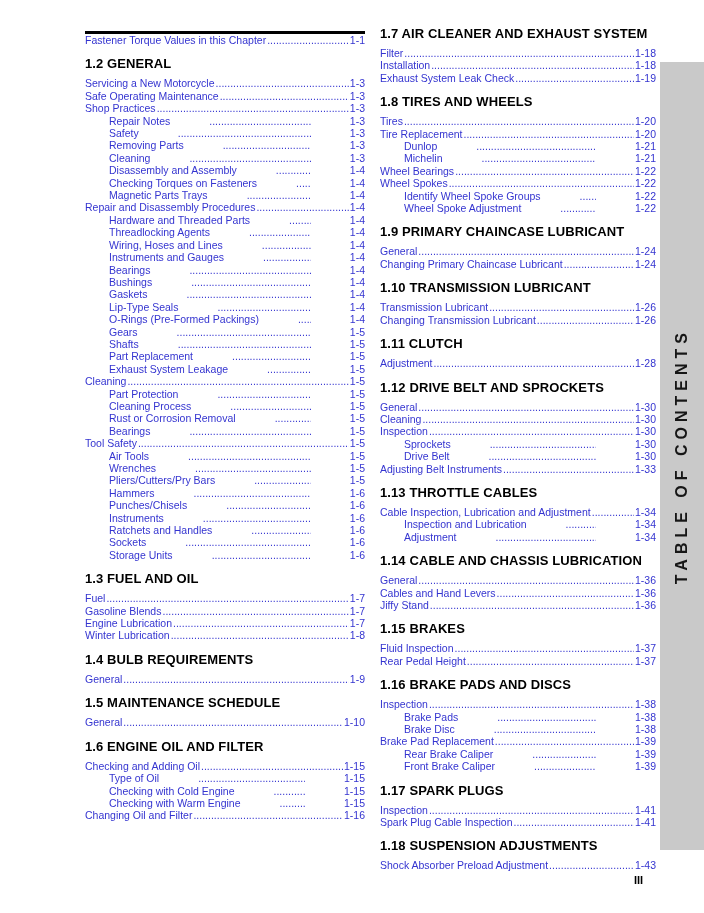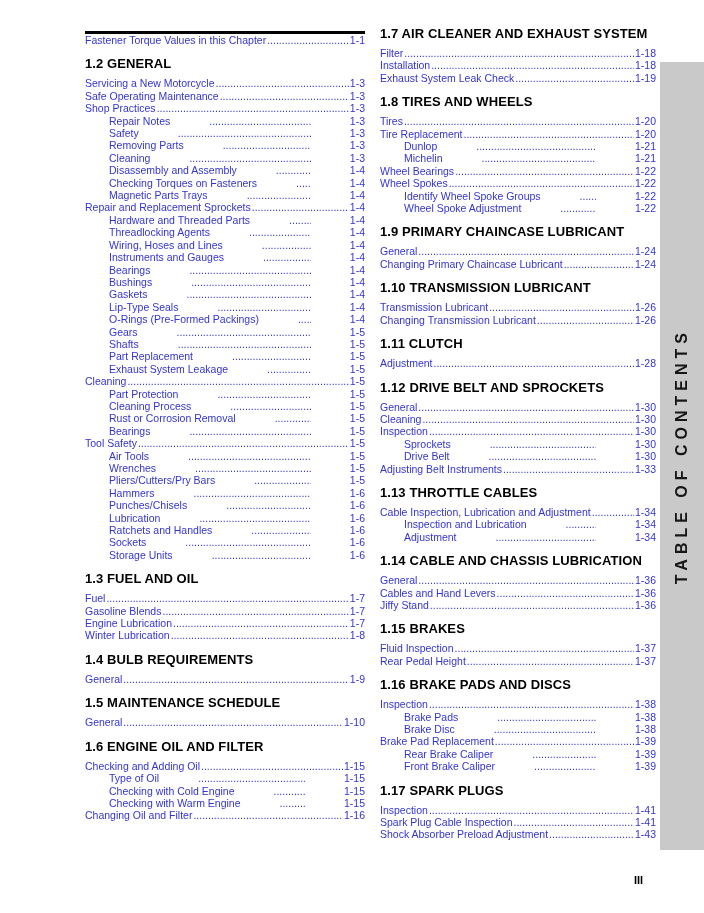--- a/index.html
+++ b/index.html
@@ -115,21 +115,21 @@
           <span class="lbl">Checking Torques on Fasteners</span>
           <span class="dots"></span>
           <span class="pg">1-4</span>
         </div>
         <div class="entry indent1">
           <span class="lbl">Magnetic Parts Trays</span>
           <span class="dots"></span>
           <span class="pg">1-4</span>
         </div>
         <div class="entry">
-          <span class="lbl">Repair and Replacement Sprockets</span>
+          <span class="lbl">Repair and Disassembly Procedures</span>
           <span class="dots"></span>
           <span class="pg">1-4</span>
         </div>
         <div class="entry indent1">
           <span class="lbl">Hardware and Threaded Parts</span>
           <span class="dots"></span>
           <span class="pg">1-4</span>
         </div>
         <div class="entry indent1">
           <span class="lbl">Threadlocking Agents</span>
@@ -240,21 +240,21 @@
           <span class="lbl">Hammers</span>
           <span class="dots"></span>
           <span class="pg">1-6</span>
         </div>
         <div class="entry indent1">
           <span class="lbl">Punches/Chisels</span>
           <span class="dots"></span>
           <span class="pg">1-6</span>
         </div>
         <div class="entry indent1">
-          <span class="lbl">Lubrication</span>
+          <span class="lbl">Instruments</span>
           <span class="dots"></span>
           <span class="pg">1-6</span>
         </div>
         <div class="entry indent1">
           <span class="lbl">Ratchets and Handles</span>
           <span class="dots"></span>
           <span class="pg">1-6</span>
         </div>
         <div class="entry indent1">
           <span class="lbl">Sockets</span>
@@ -556,20 +556,21 @@
           <span class="dots"></span>
           <span class="pg">1-41</span>
         </div>
         <div class="entry">
           <span class="lbl">Spark Plug Cable Inspection</span>
           <span class="dots"></span>
           <span class="pg">1-41</span>
         </div>
       </div>
       <div class="section">
+        <div class="heading">1.18 SUSPENSION ADJUSTMENTS</div>
         <div class="entry">
           <span class="lbl">Shock Absorber Preload Adjustment</span>
           <span class="dots"></span>
           <span class="pg">1-43</span>
         </div>
       </div>
     </div>
 </div>
 
 <div class="side-tab">

